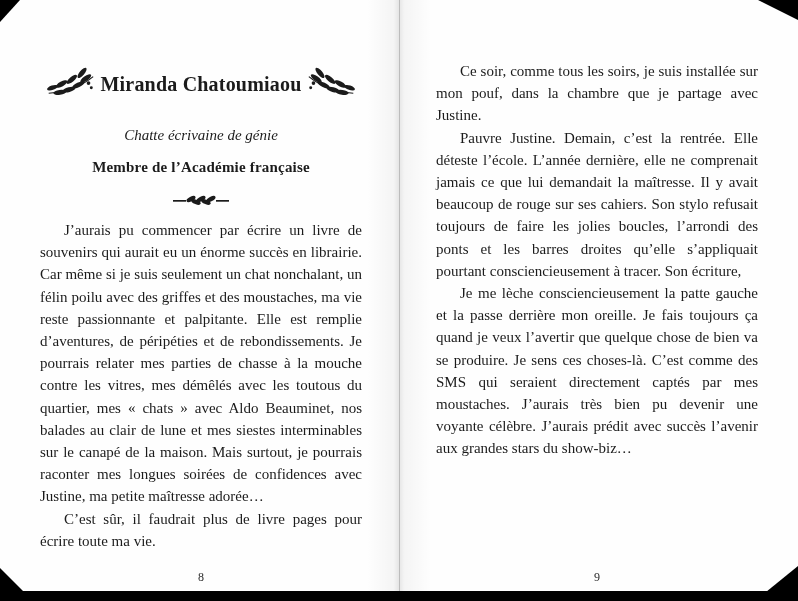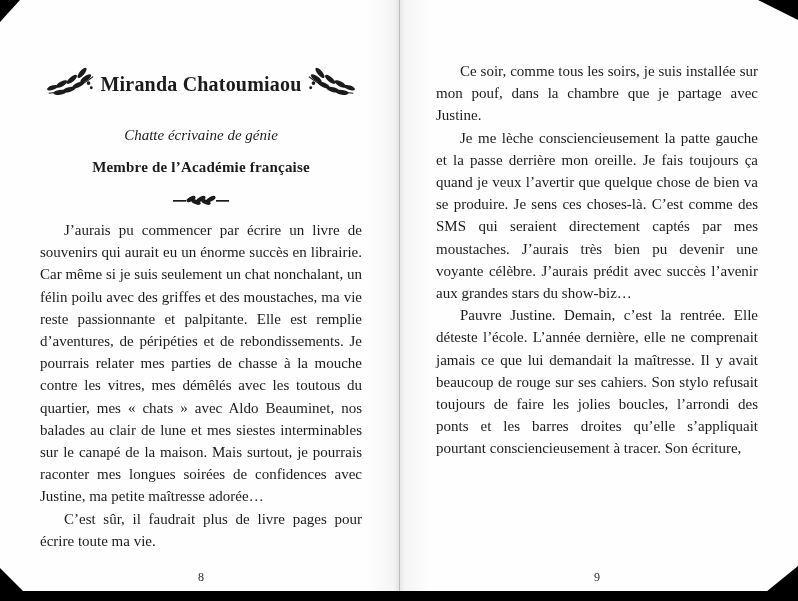--- a/index.html
+++ b/index.html
@@ -126,22 +126,22 @@
 
     <div class="folio">8</div>
   </div>
 
   <div class="gutter-shade"></div>
   <div class="gutter-line"></div>
 
   <div class="page right">
     <div class="body-text right-text">
       <p>Ce soir, comme tous les soirs, je suis installée sur mon pouf, dans la chambre que je partage avec Justine.</p>
+      <p>Pauvre Justine. Demain, c’est la rentrée. Elle déteste l’école. L’année dernière, elle ne comprenait jamais ce que lui demandait la maîtresse. Il y avait beaucoup de rouge sur ses cahiers. Son stylo refusait toujours de faire les jolies boucles, l’arrondi des ponts et les barres droites qu’elle s’appliquait pourtant consciencieusement à tracer. Son écriture,</p>
       <p>Je me lèche consciencieusement la patte gauche et la passe derrière mon oreille. Je fais toujours ça quand je veux l’avertir que quelque chose de bien va se produire. Je sens ces choses-là. C’est comme des SMS qui seraient directement captés par mes moustaches. J’aurais très bien pu devenir une voyante célèbre. J’aurais prédit avec succès l’avenir aux grandes stars du show-biz…</p>
-      <p>Pauvre Justine. Demain, c’est la rentrée. Elle déteste l’école. L’année dernière, elle ne comprenait jamais ce que lui demandait la maîtresse. Il y avait beaucoup de rouge sur ses cahiers. Son stylo refusait toujours de faire les jolies boucles, l’arrondi des ponts et les barres droites qu’elle s’appliquait pourtant consciencieusement à tracer. Son écriture,</p>
     </div>
     <div class="folio">9</div>
   </div>
 
   <div class="corner tl"></div>
   <div class="corner tr"></div>
   <div class="corner bl"></div>
   <div class="corner br"></div>
   <div class="bottom-strip"></div>
 

